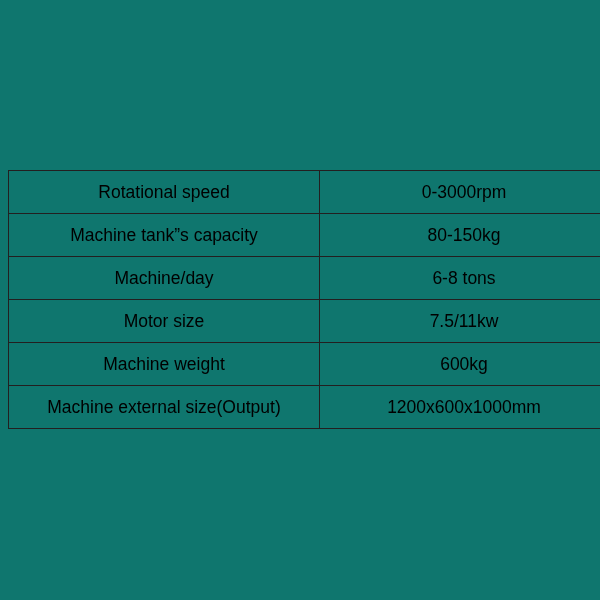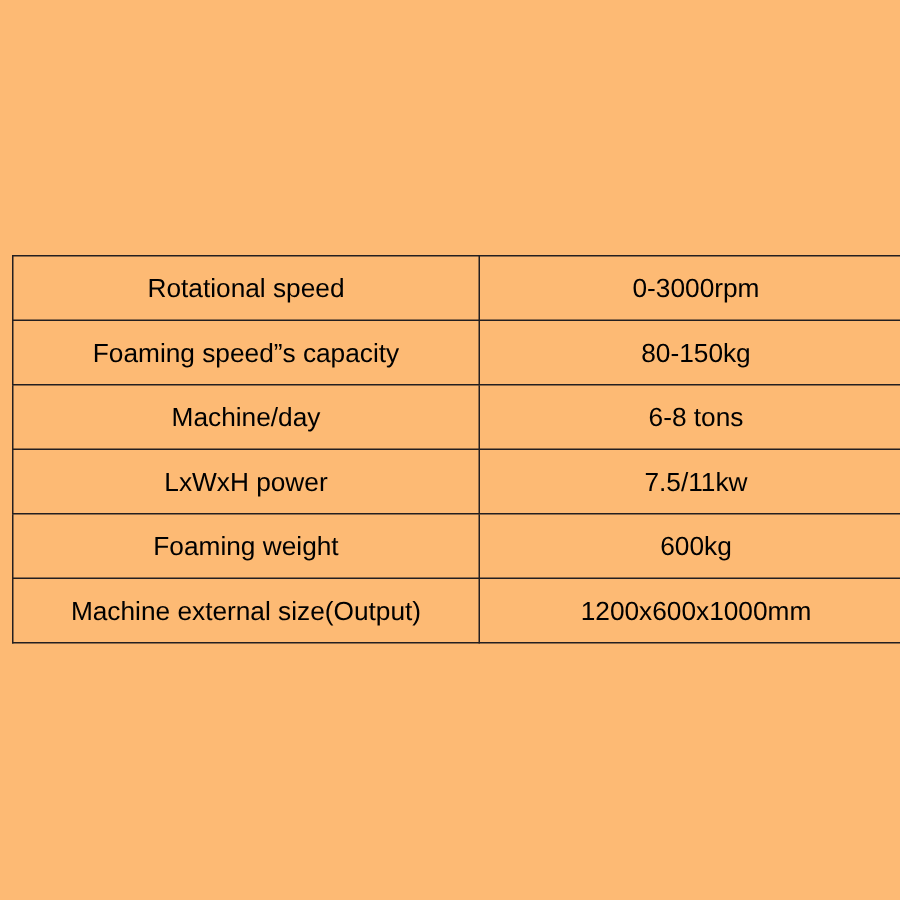--- a/index.html
+++ b/index.html
@@ -10,21 +10,21 @@
     width: 600px;
     height: 600px;
     background: #ffffff;
     font-family: "Liberation Sans", sans-serif;
     overflow: hidden;
   }
   .page {
     position: relative;
     width: 600px;
     height: 600px;
-    background: #fdba74;
+    background: #0f766e;
   }
   .spec-table-wrap {
     position: absolute;
     left: 8px;
     top: 170px;
     width: 584px;
   }
   table.spec-table {
     width: 584px;
     border-collapse: collapse;
@@ -56,33 +56,33 @@
 
 <div class="page">
   <div class="spec-table-wrap">
     <table class="spec-table">
       <tbody>
         <tr>
           <td class="label-cell">Rotational speed</td>
           <td class="value-cell">0-3000rpm</td>
         </tr>
         <tr>
-          <td class="label-cell">Foaming speed”s capacity</td>
+          <td class="label-cell">Machine tank”s capacity</td>
           <td class="value-cell">80-150kg</td>
         </tr>
         <tr>
           <td class="label-cell">Machine/day</td>
           <td class="value-cell">6-8 tons</td>
         </tr>
         <tr>
-          <td class="label-cell">LxWxH power</td>
+          <td class="label-cell">Motor size</td>
           <td class="value-cell">7.5/11kw</td>
         </tr>
         <tr>
-          <td class="label-cell">Foaming weight</td>
+          <td class="label-cell">Machine weight</td>
           <td class="value-cell">600kg</td>
         </tr>
         <tr>
           <td class="label-cell">Machine external size(Output)</td>
           <td class="value-cell">1200x600x1000mm</td>
         </tr>
       </tbody>
     </table>
   </div>
 </div>

